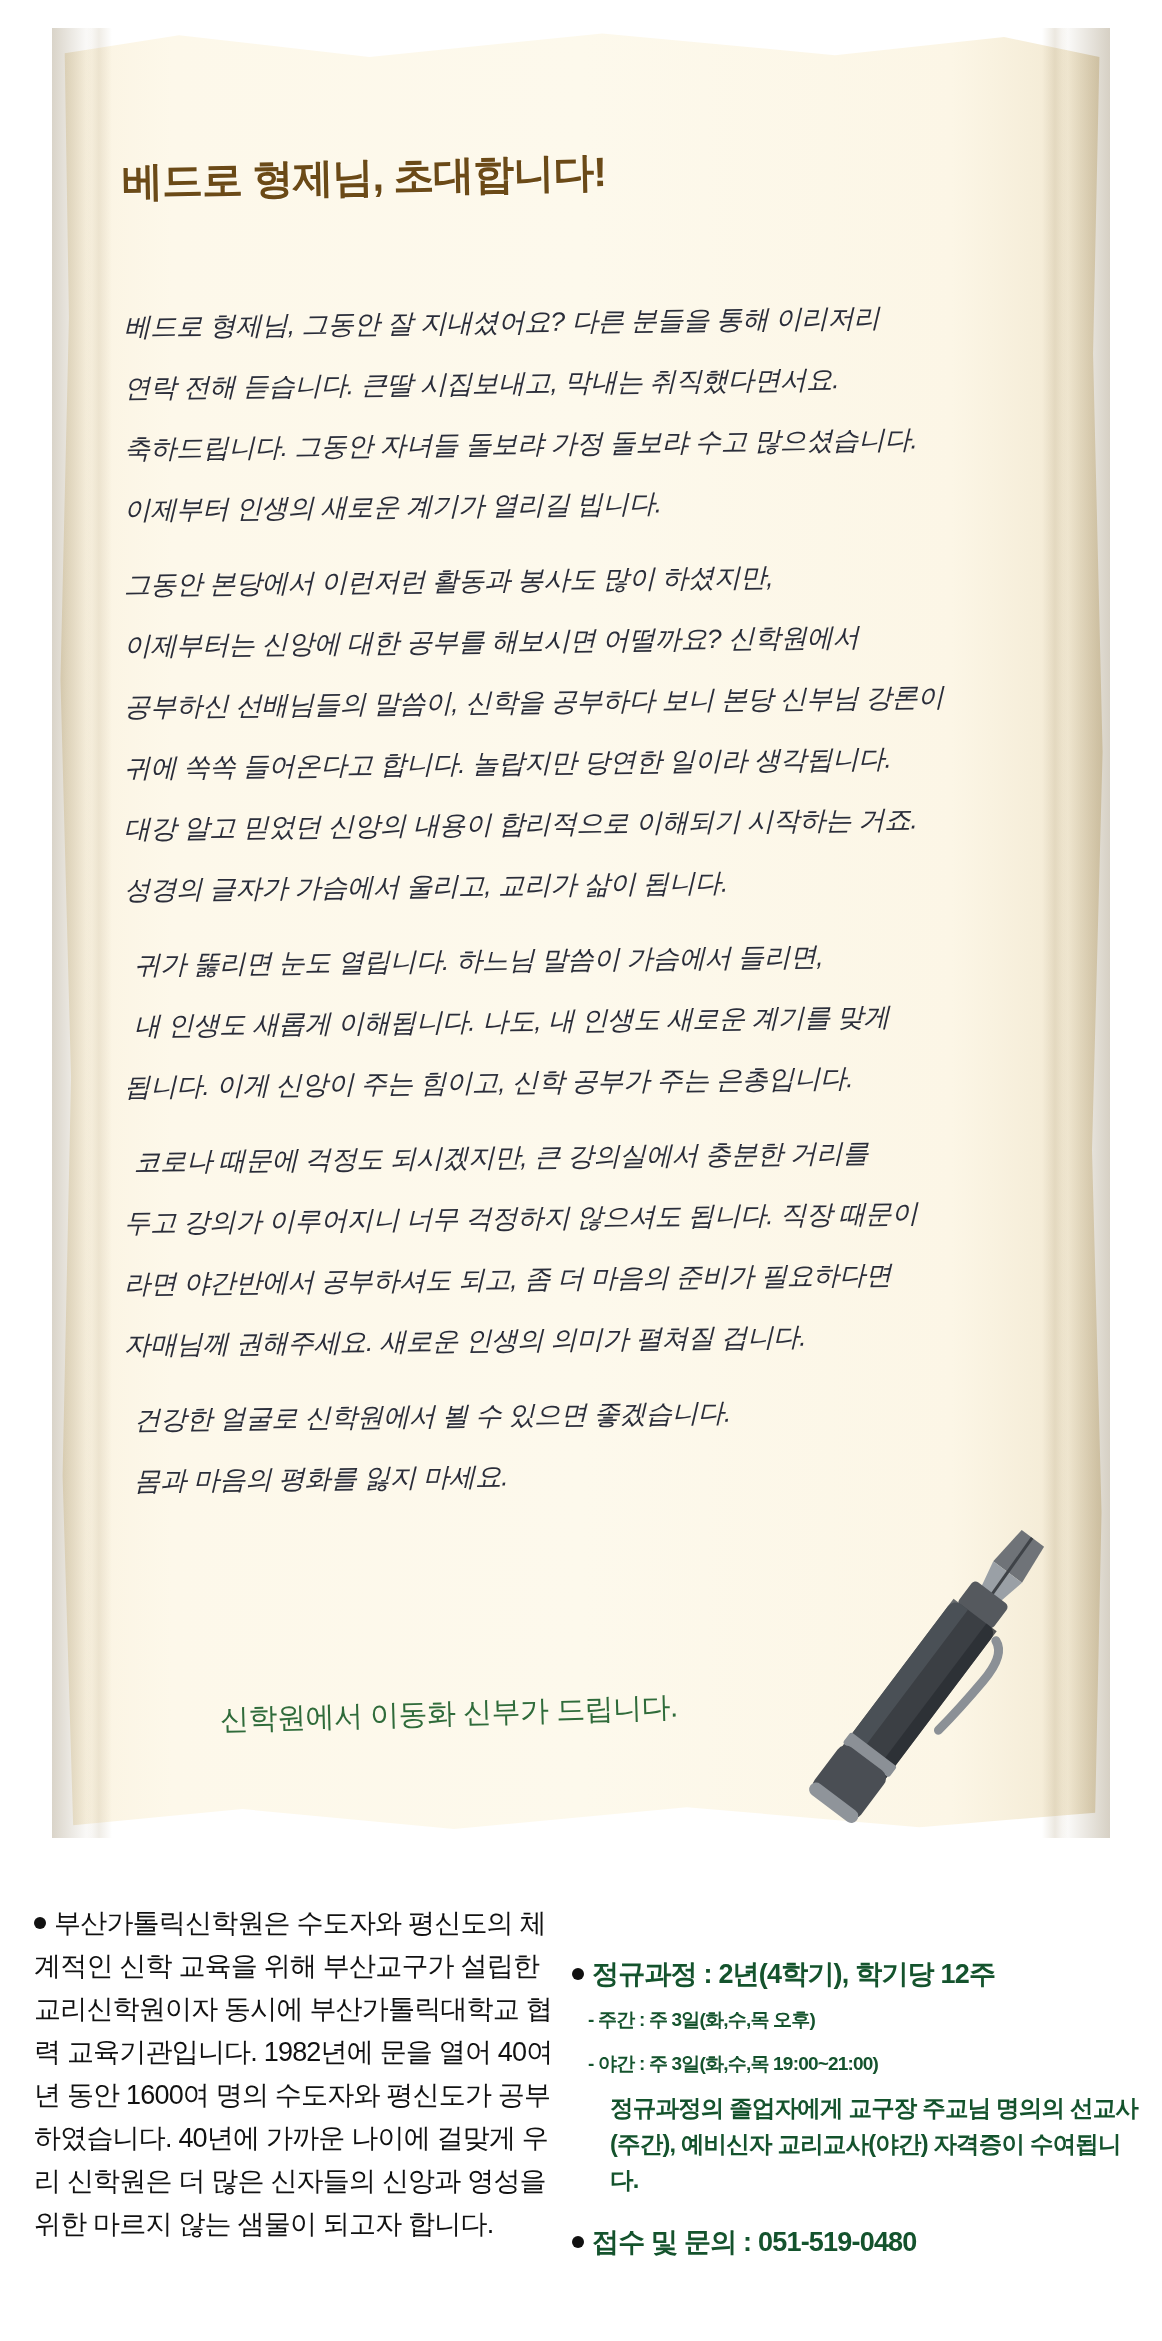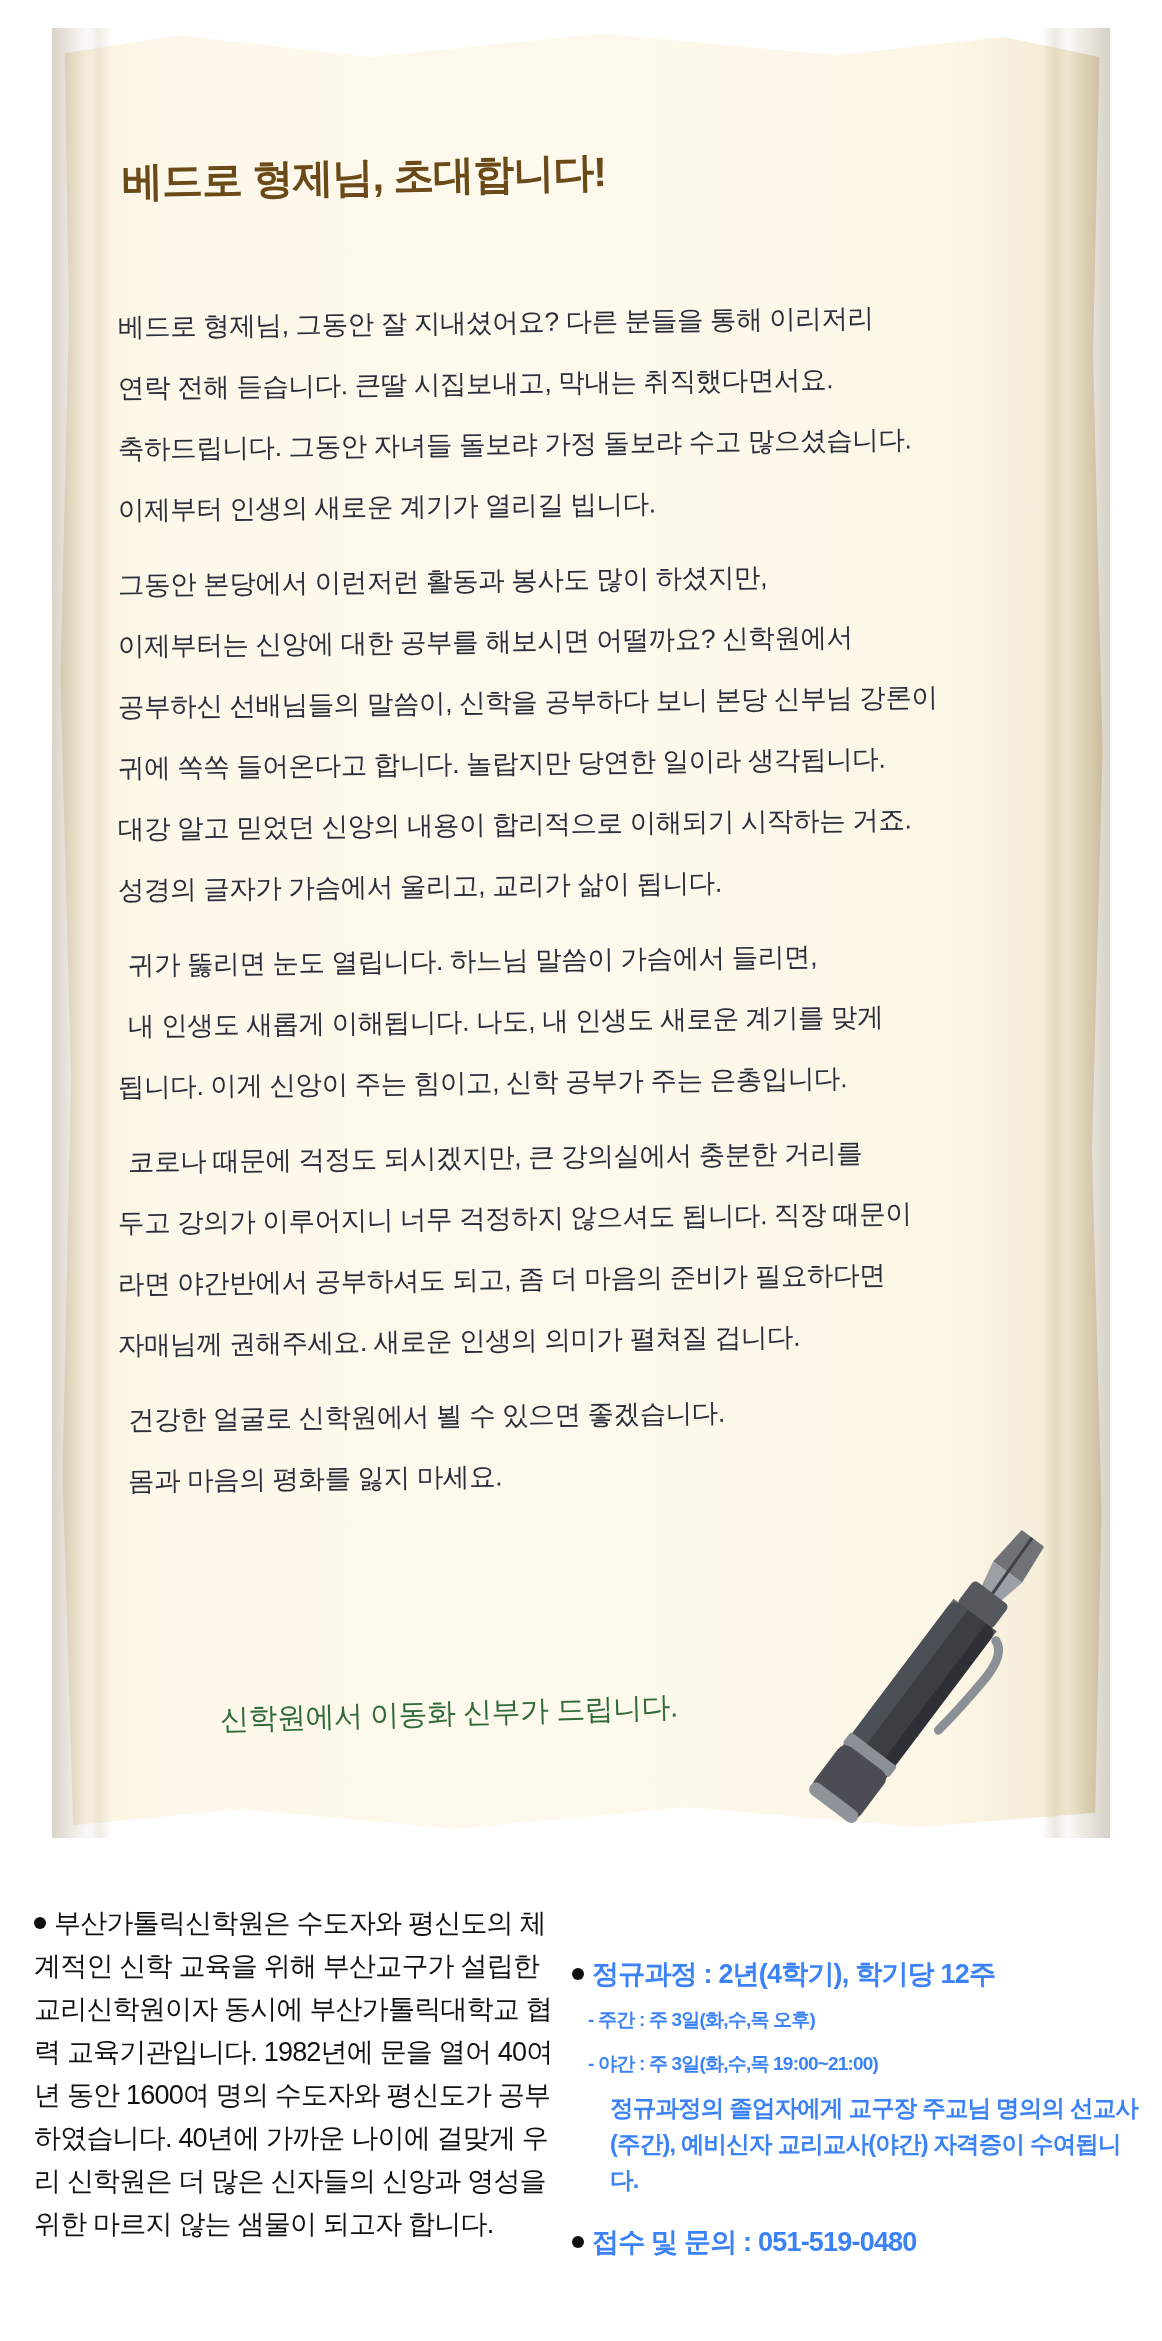--- a/index.html
+++ b/index.html
@@ -75,23 +75,24 @@
     font-size: 41px;
     font-weight: bold;
     color: #6b4a17;
     letter-spacing: -1px;
     transform: rotate(-1.2deg);
     text-shadow: 1px 1px 0 rgba(255,255,255,0.6);
   }
 
   .letter-body {
     position: absolute;
-    left: 118px;
+    left: 124px;
     top: 300px;
     width: 880px;
+    font-style: italic;
   }
   .letter-body p {
     margin: 0 0 6px 0;
     font-size: 26.5px;
     line-height: 55px;
     color: #2a2d3a;
     letter-spacing: -0.4px;
     transform: rotate(-0.7deg);
     transform-origin: left center;
     white-space: nowrap;
@@ -146,21 +147,21 @@
     background: #111;
     margin-right: 8px;
     vertical-align: 3px;
   }
 
   .info-col-right {
     position: absolute;
     left: 572px;
     top: 72px;
     width: 570px;
-    color: #3b82f6;
+    color: #14532d;
     letter-spacing: -0.8px;
   }
   .ritem {
     font-size: 27px;
     line-height: 44px;
     font-weight: bold;
     margin-bottom: 2px;
   }
   .rsub {
     font-size: 19px;

